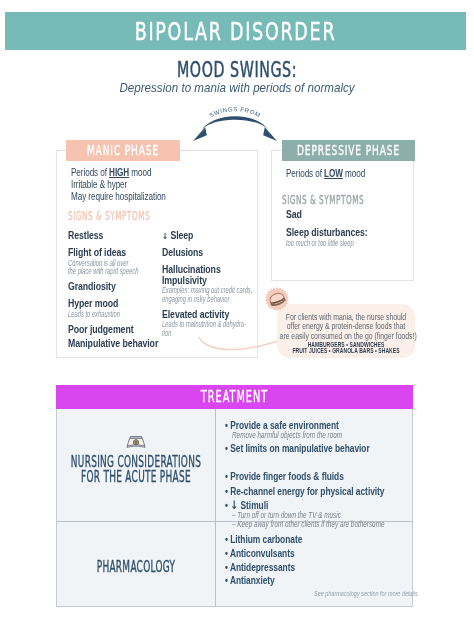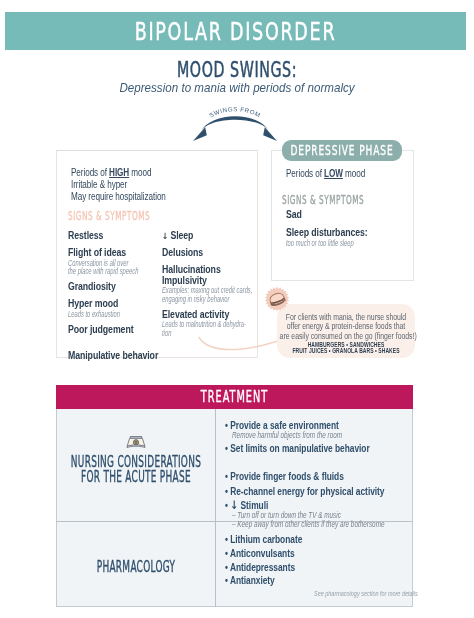--- a/index.html
+++ b/index.html
@@ -33,41 +33,41 @@
   .box{position:absolute;border:1px solid #e6e3e1;background:#fff;box-sizing:border-box;}
   .manic-box{left:56px;top:150px;width:202px;height:208px;border-color:#eae3df;border-top-color:#dfdedd;}
   .depr-box{left:271px;top:150px;width:143px;height:131px;border-color:#e2e5e5;}
 
   .chip{position:absolute;background-clip:padding-box;}
   .chip .ct{position:absolute;left:-40px;top:0;width:calc(100% + 80px);color:#fff;text-align:center;
      font-family:"DejaVu Sans Condensed","DejaVu Sans",sans-serif;font-weight:400;font-size:14px;letter-spacing:1.2px;
      transform:scaleX(0.72);transform-origin:center;white-space:nowrap;-webkit-text-stroke:0.35px #fff;}
   .manic-chip{left:66px;top:140px;width:114px;height:21px;background:#f6c3b1;}
   .manic-chip .ct{line-height:21px;}
-  .depr-chip{left:282px;top:140px;width:120px;height:21px;background:#8dafac;border-radius:9px;}
+  .depr-chip{left:282px;top:140px;width:133px;height:21px;background:#8dafac;}
   .depr-chip .ct{line-height:21px;}
 
   .lead{position:absolute;color:#34495e;font-size:10.2px;line-height:12.2px;font-family:"Liberation Sans",sans-serif;letter-spacing:-0.1px;
      transform:scaleX(0.80);transform-origin:left top;}
   .lead u{text-decoration:underline;font-weight:700;}
   .ss-head{position:absolute;font-family:"DejaVu Sans Condensed","DejaVu Sans",sans-serif;font-weight:400;font-size:12.5px;letter-spacing:0.8px;
      transform:scaleX(0.65);transform-origin:left top;white-space:nowrap;-webkit-text-stroke:0.35px currentColor;}
 
   .sym{position:absolute;}
   .sym .n{color:#2c3e50;font-weight:700;font-size:10.2px;line-height:10.5px;font-family:"Liberation Sans",sans-serif;letter-spacing:-0.1px;
      transform:scaleX(0.86);transform-origin:left top;width:116%;white-space:nowrap;}
   .sym .d{color:#8a95a0;font-style:italic;font-size:8.3px;line-height:8.7px;font-family:"Liberation Sans",sans-serif;transform:scaleX(0.70);transform-origin:left top;width:143%;white-space:nowrap;}
 
   
   .callout{position:absolute;left:277px;top:304px;width:138px;height:54px;background:#fbefea;border-radius:13px;}
   .callout .c1{position:absolute;left:-12px;top:9px;width:162px;white-space:nowrap;text-align:center;color:#5b666f;font-size:8.4px;line-height:9.3px;letter-spacing:-0.02px;font-family:"Liberation Sans",sans-serif;transform:scaleX(0.82);transform-origin:center top;}
   .callout .c2{position:absolute;left:-11px;top:37.5px;width:160px;text-align:center;color:#2c3e50;font-size:6.4px;line-height:6.8px;font-weight:700;letter-spacing:0.1px;font-family:"Liberation Sans",sans-serif;transform:scaleX(0.78);transform-origin:center top;white-space:nowrap;}
 
   
-  .treat-head{position:absolute;left:56px;top:385px;width:357px;height:24px;background:#be185d;}
+  .treat-head{position:absolute;left:56px;top:385px;width:357px;height:24px;background:#d946ef;}
   .treat-head .th{position:absolute;left:0;top:0;width:100%;color:#fff;
      text-align:center;line-height:25px;font-family:"DejaVu Sans Condensed","DejaVu Sans",sans-serif;font-weight:400;font-size:15px;letter-spacing:1.4px;
      transform:scaleX(0.72);transform-origin:center;white-space:nowrap;-webkit-text-stroke:0.4px #fff;}
   .treat-tbl{position:absolute;left:56px;top:409px;width:357px;height:198px;border:1px solid #c4cbd2;border-top:none;box-sizing:border-box;background:#f1f4f6;}
   .tdiv-h{position:absolute;left:56px;top:521px;width:357px;height:1px;background:#b9c0c8;}
   .tdiv-v{position:absolute;left:215px;top:409px;width:1px;height:198px;background:#b9c0c8;}
 
   .rowlabel{position:absolute;text-align:center;color:#2f4f6d;white-space:nowrap;
      font-family:"DejaVu Sans Condensed","DejaVu Sans",sans-serif;font-weight:400;font-size:15.2px;letter-spacing:0.45px;line-height:14.5px;
      transform:scaleX(0.655);transform-origin:center top;
@@ -101,20 +101,23 @@
   <svg class="arclab" viewBox="0 0 104 32">
     <defs>
         <path id="arcpath" d="M17 30 C 28 5, 76 5, 87 30" fill="none"></path>
       </defs>
     <text font-family="Liberation Sans, sans-serif" font-size="6.1" fill="#3b5a7a" letter-spacing="0.55" font-weight="400">
       <textPath href="#arcpath" startOffset="50%" text-anchor="middle" id="arctext">SWINGS FROM</textPath>
     </text>
   </svg>
 
   <div class="box manic-box"></div>
+  <div class="chip manic-chip">
+      <div class="ct">MANIC PHASE</div>
+    </div>
   <div class="lead" id="manic-lead" style="left:71px;top:167px;width:185px;">
       <div>Periods of <u>HIGH</u> mood</div>
       <div>Irritable &amp; hyper</div>
       <div>May require hospitalization</div>
     </div>
   <div class="ss-head" id="manic-ss" style="left:68px;top:208px;color:#f3c6b5;">SIGNS &amp; SYMPTOMS</div>
   <div class="sym" id="manic-left" style="left:68px;top:231px;width:83px;">
       <div class="si" style="margin-bottom:6.5px">
         <div class="n">Restless</div>
       </div>
@@ -127,21 +130,21 @@
       </div>
       <div class="si" style="margin-bottom:6.5px">
         <div class="n">Grandiosity</div>
       </div>
       <div class="si" style="margin-bottom:6.5px">
         <div class="n">Hyper mood</div>
         <div class="d">
           <div>Leads to exhaustion</div>
         </div>
       </div>
-      <div class="si" style="margin-bottom:15px">
+      <div class="si" style="margin-bottom:3px">
         <div class="n">Poor judgement</div>
       </div>
       <div class="si" style="margin-bottom:6.5px">
         <div class="n">Manipulative behavior</div>
       </div>
     </div>
   <div class="sym" id="manic-right" style="left:162px;top:231px;width:89px;">
       <div class="si" style="margin-bottom:6.5px">
         <div class="n"><span class="arrw">↓</span> Sleep</div>
       </div>

